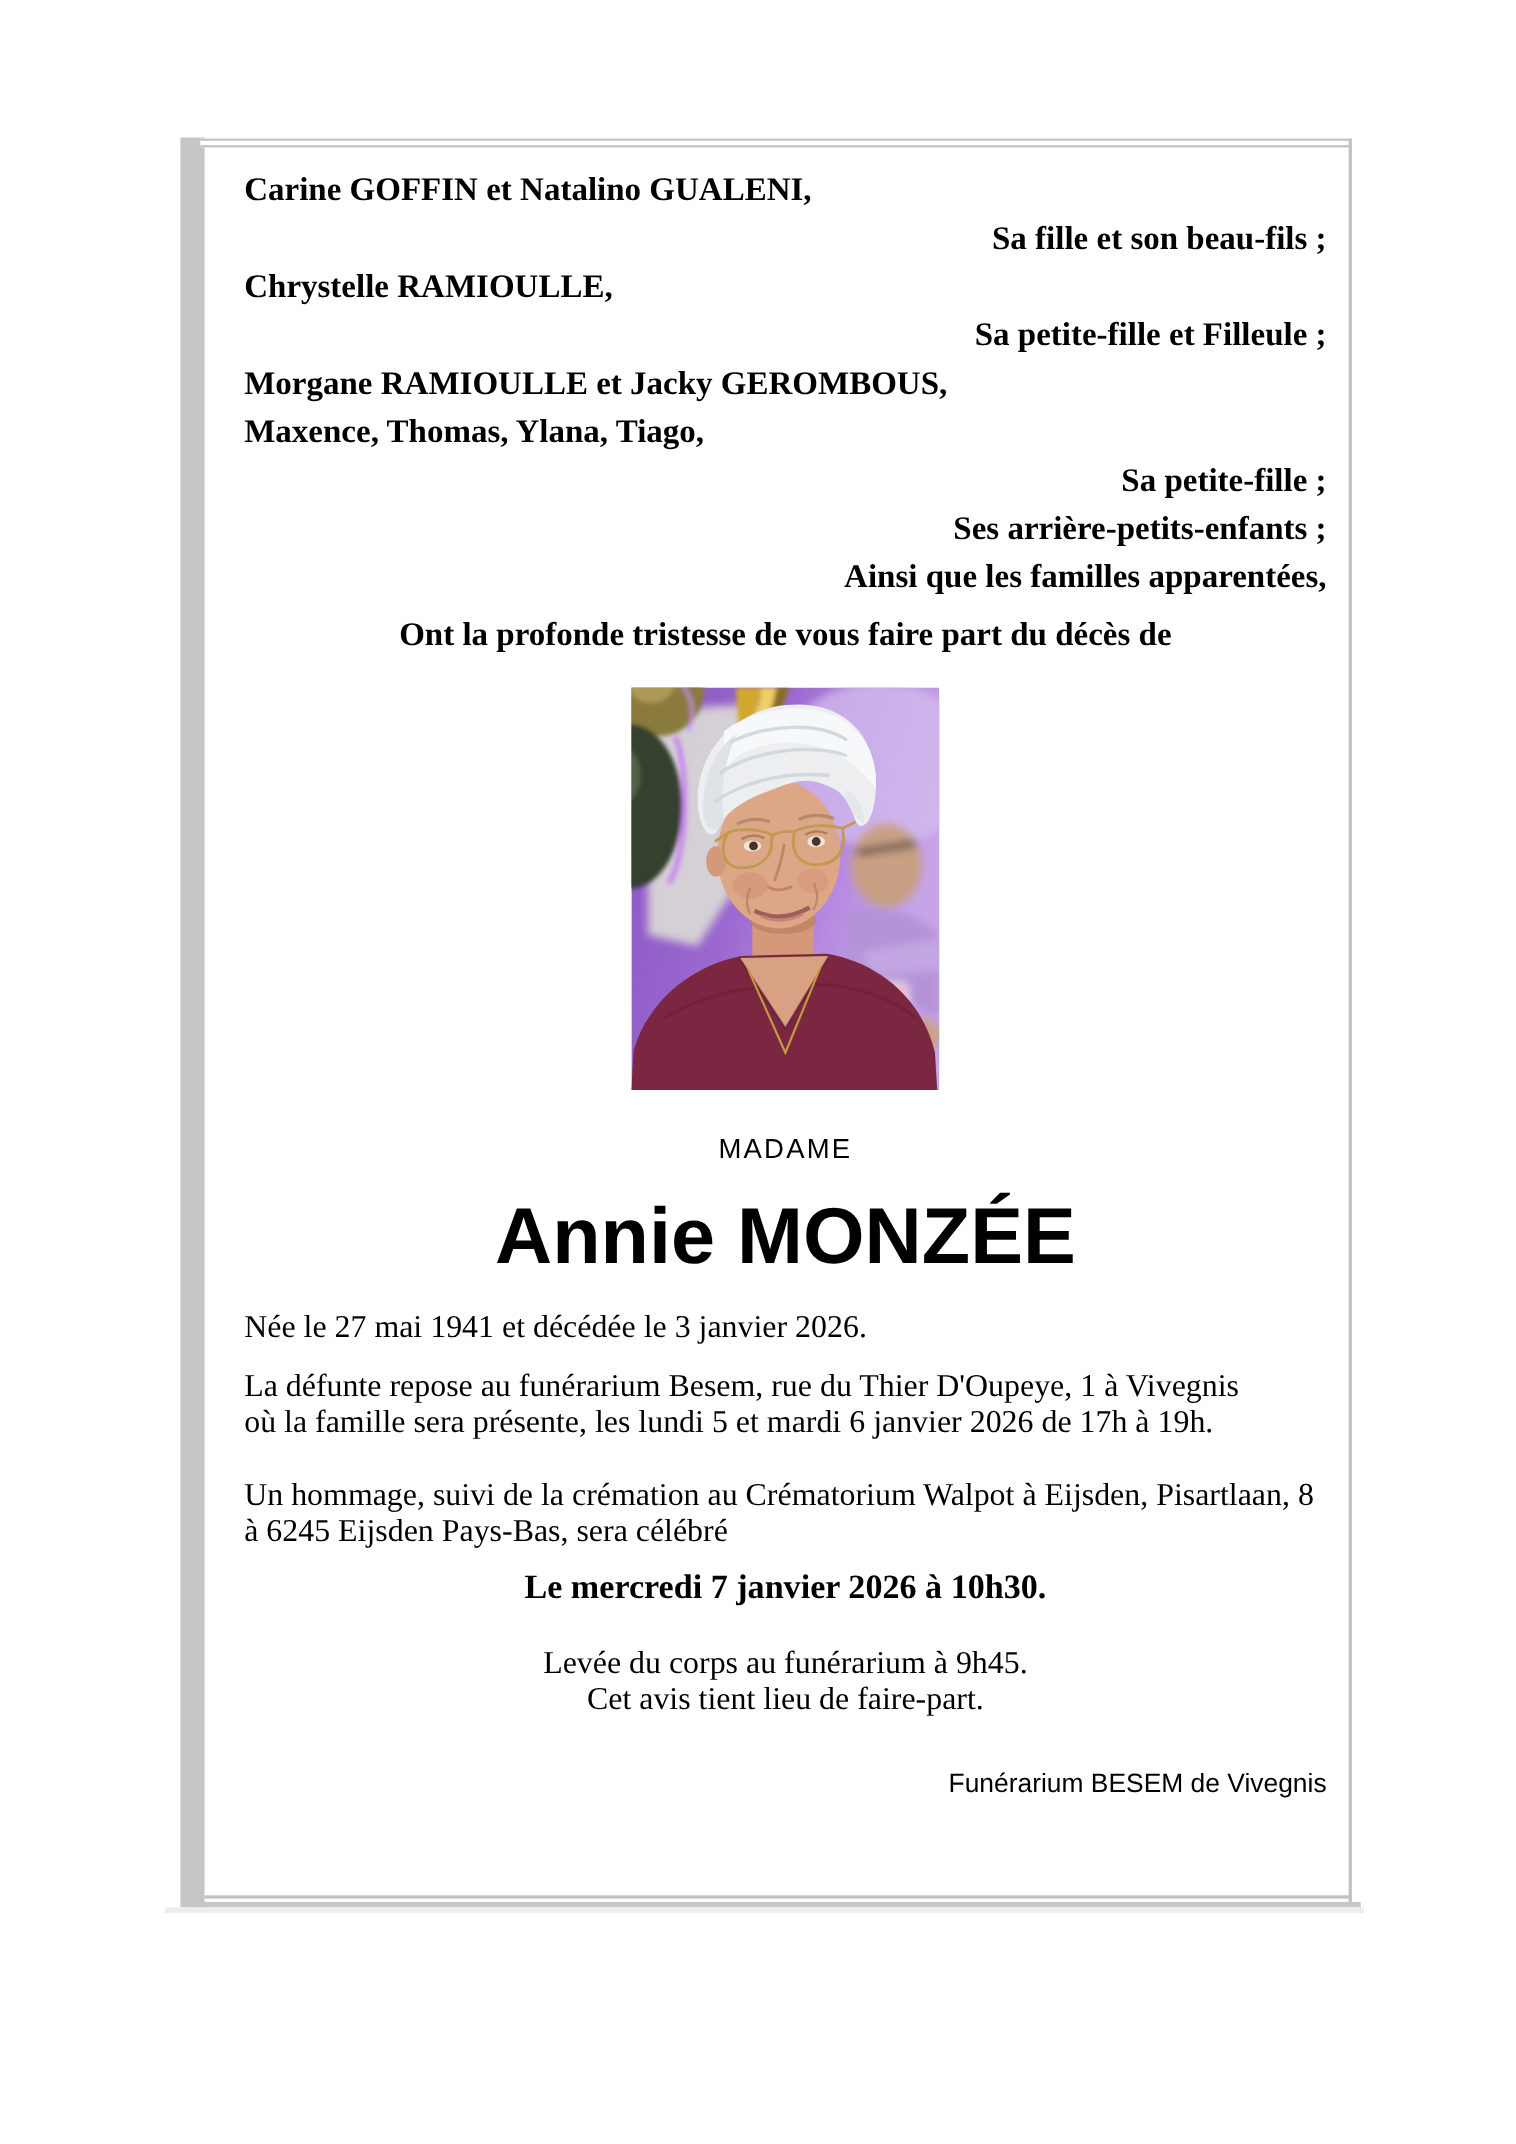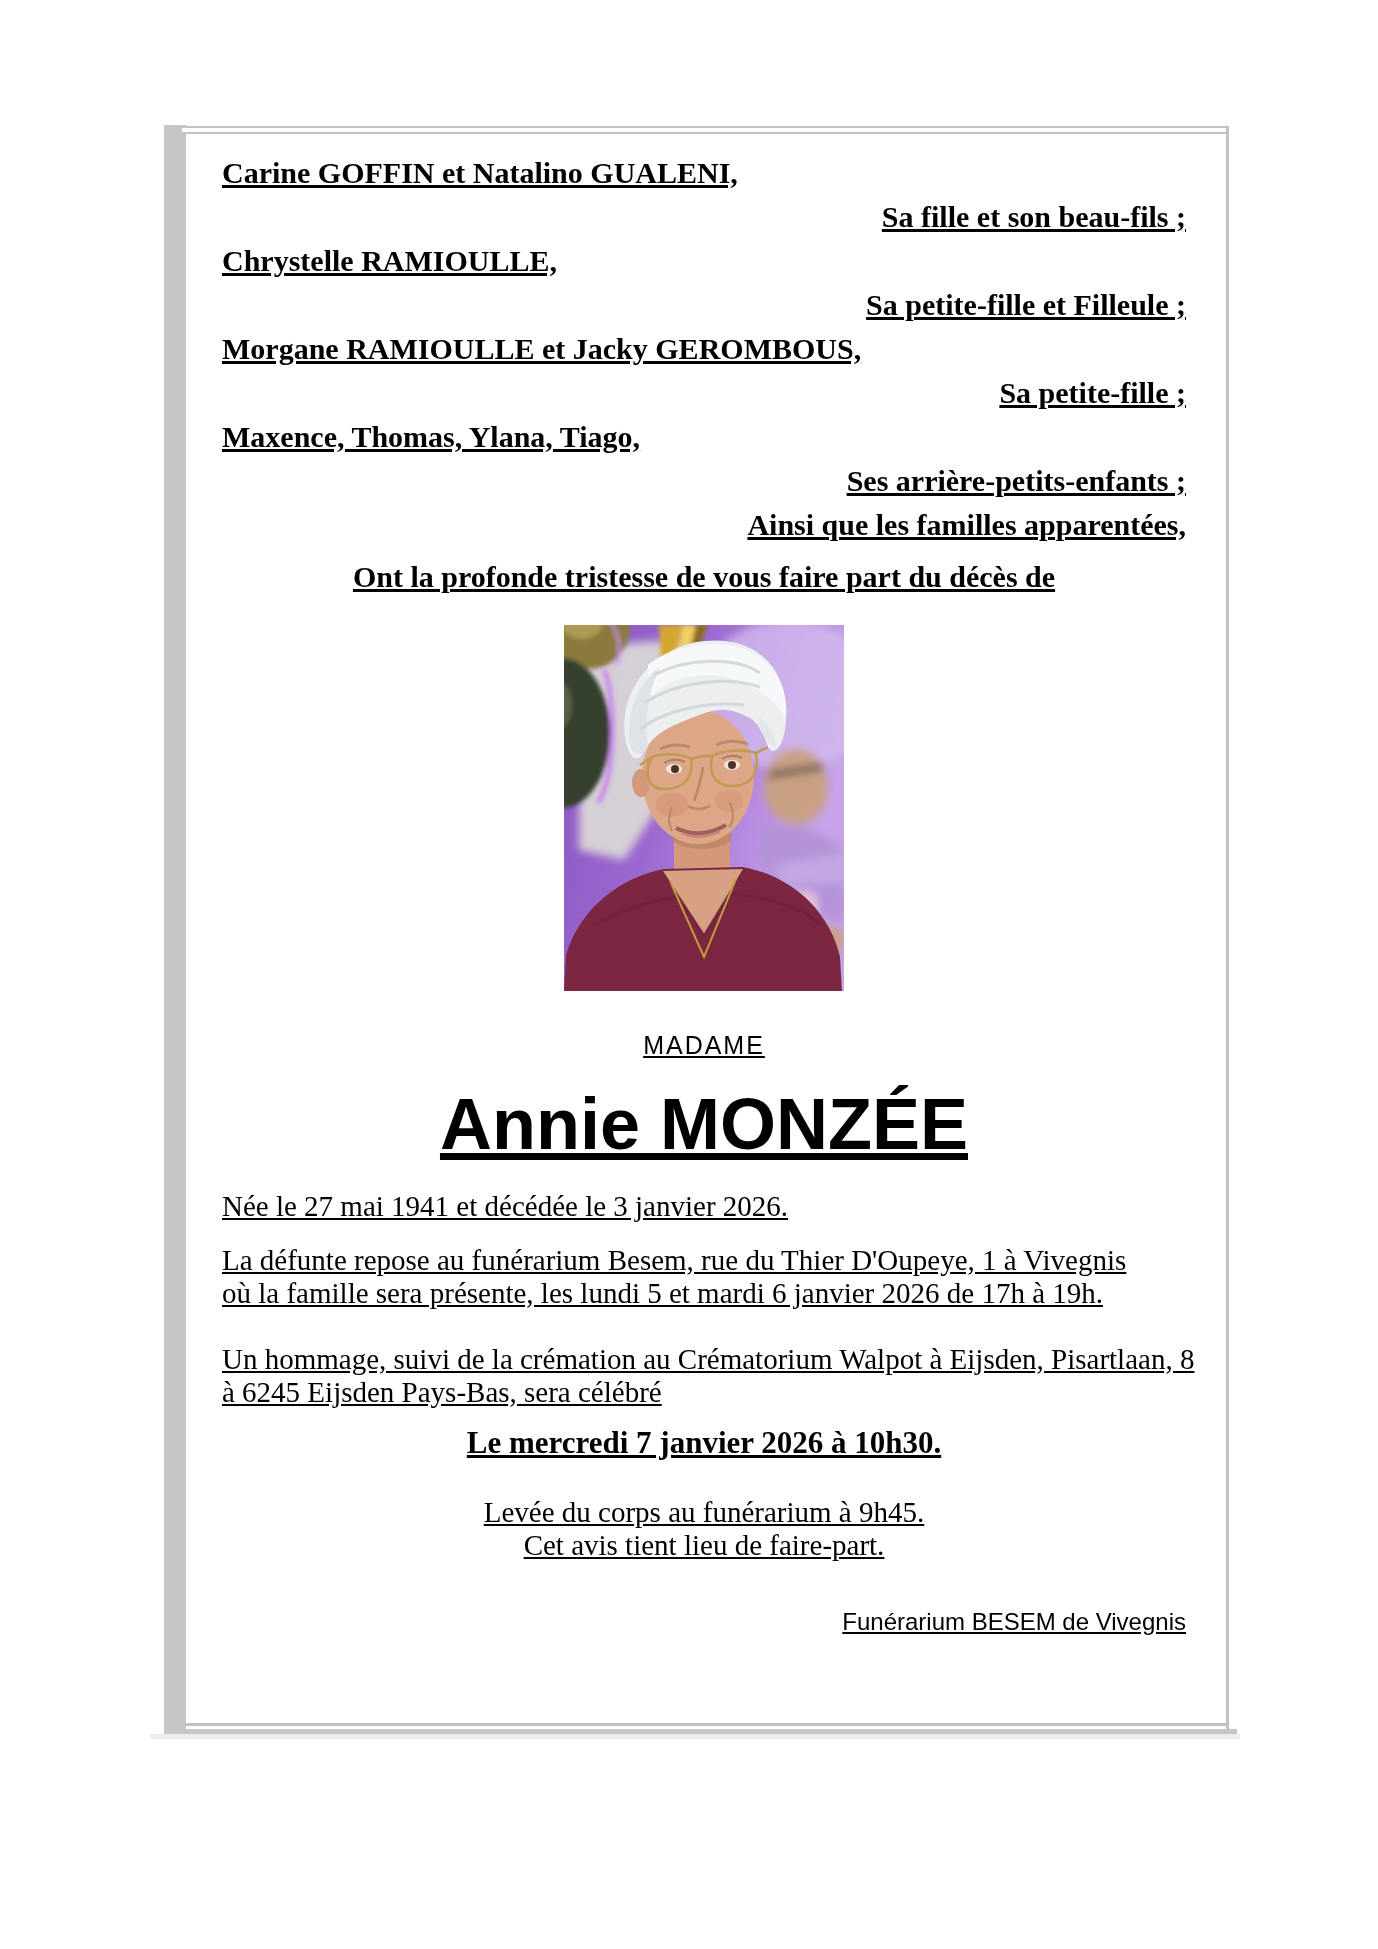--- a/index.html
+++ b/index.html
@@ -15,21 +15,21 @@
   .frame-left{position:absolute;left:164px;top:125px;width:22px;height:1609px;background:#c6c6c6;}
   .frame-top{position:absolute;left:182px;top:126px;width:1047px;height:4px;border-top:2px solid #c2c2c2;border-bottom:2px solid #c2c2c2;background:#fff;}
   .frame-right{position:absolute;left:1226px;top:126px;width:3px;height:1603px;background:#c2c2c2;}
   .frame-bottom-line{position:absolute;left:186px;top:1723px;width:1043px;height:3px;background:#c2c2c2;}
   .frame-bottom-shadow{position:absolute;left:172px;top:1729px;width:1065px;height:5px;background:#c6c6c6;}
   .frame-bottom-faint{position:absolute;left:150px;top:1734px;width:1090px;height:5px;background:#ededed;}
 
   
   .content{
     position:absolute;left:186px;top:131px;width:1040px;height:1592px;
-    box-sizing:border-box;padding:20px 40px 0 36px;text-decoration:underline;
+    box-sizing:border-box;padding:20px 20px 0 36px;
   }
   .fam{font-weight:bold;font-size:30px;line-height:44px;white-space:nowrap;}
   .fam-name{text-align:left;}
   .fam-rel{text-align:right;}
   .ainsi{font-weight:bold;font-size:30px;line-height:44px;text-align:right;white-space:nowrap;}
   .ont{font-weight:bold;font-size:30px;line-height:44px;text-align:center;margin-top:8px;white-space:nowrap;}
 
   .photo-wrap{width:280px;height:366px;margin:26px auto 0 auto;}
   .photo-wrap svg{display:block;width:280px;height:366px;}
 
@@ -68,22 +68,22 @@
   <div class="frame-bottom-shadow"></div>
   <div class="frame-bottom-faint"></div>
 
   <div class="content">
 
     <div class="fam fam-name">Carine GOFFIN et Natalino GUALENI,</div>
     <div class="fam fam-rel">Sa fille et son beau-fils ;</div>
     <div class="fam fam-name">Chrystelle RAMIOULLE,</div>
     <div class="fam fam-rel">Sa petite-fille et Filleule ;</div>
     <div class="fam fam-name">Morgane RAMIOULLE et Jacky GEROMBOUS,</div>
+    <div class="fam fam-name">Maxence, Thomas, Ylana, Tiago,</div>
     <div class="fam fam-rel">Sa petite-fille ;</div>
-    <div class="fam fam-name">Maxence, Thomas, Ylana, Tiago,</div>
     <div class="fam fam-rel">Ses arrière-petits-enfants ;</div>
 
     <div class="ainsi">Ainsi que les familles apparentées,</div>
     <div class="ont">Ont la profonde tristesse de vous faire part du décès de</div>
 
     <div class="photo-wrap">
       <svg viewBox="0 0 280 366" preserveAspectRatio="none">
         <defs>
           <linearGradient id="bgp" x1="0" y1="0" x2="1" y2="0.35">
             <stop offset="0" stop-color="#8a55c2"></stop>

